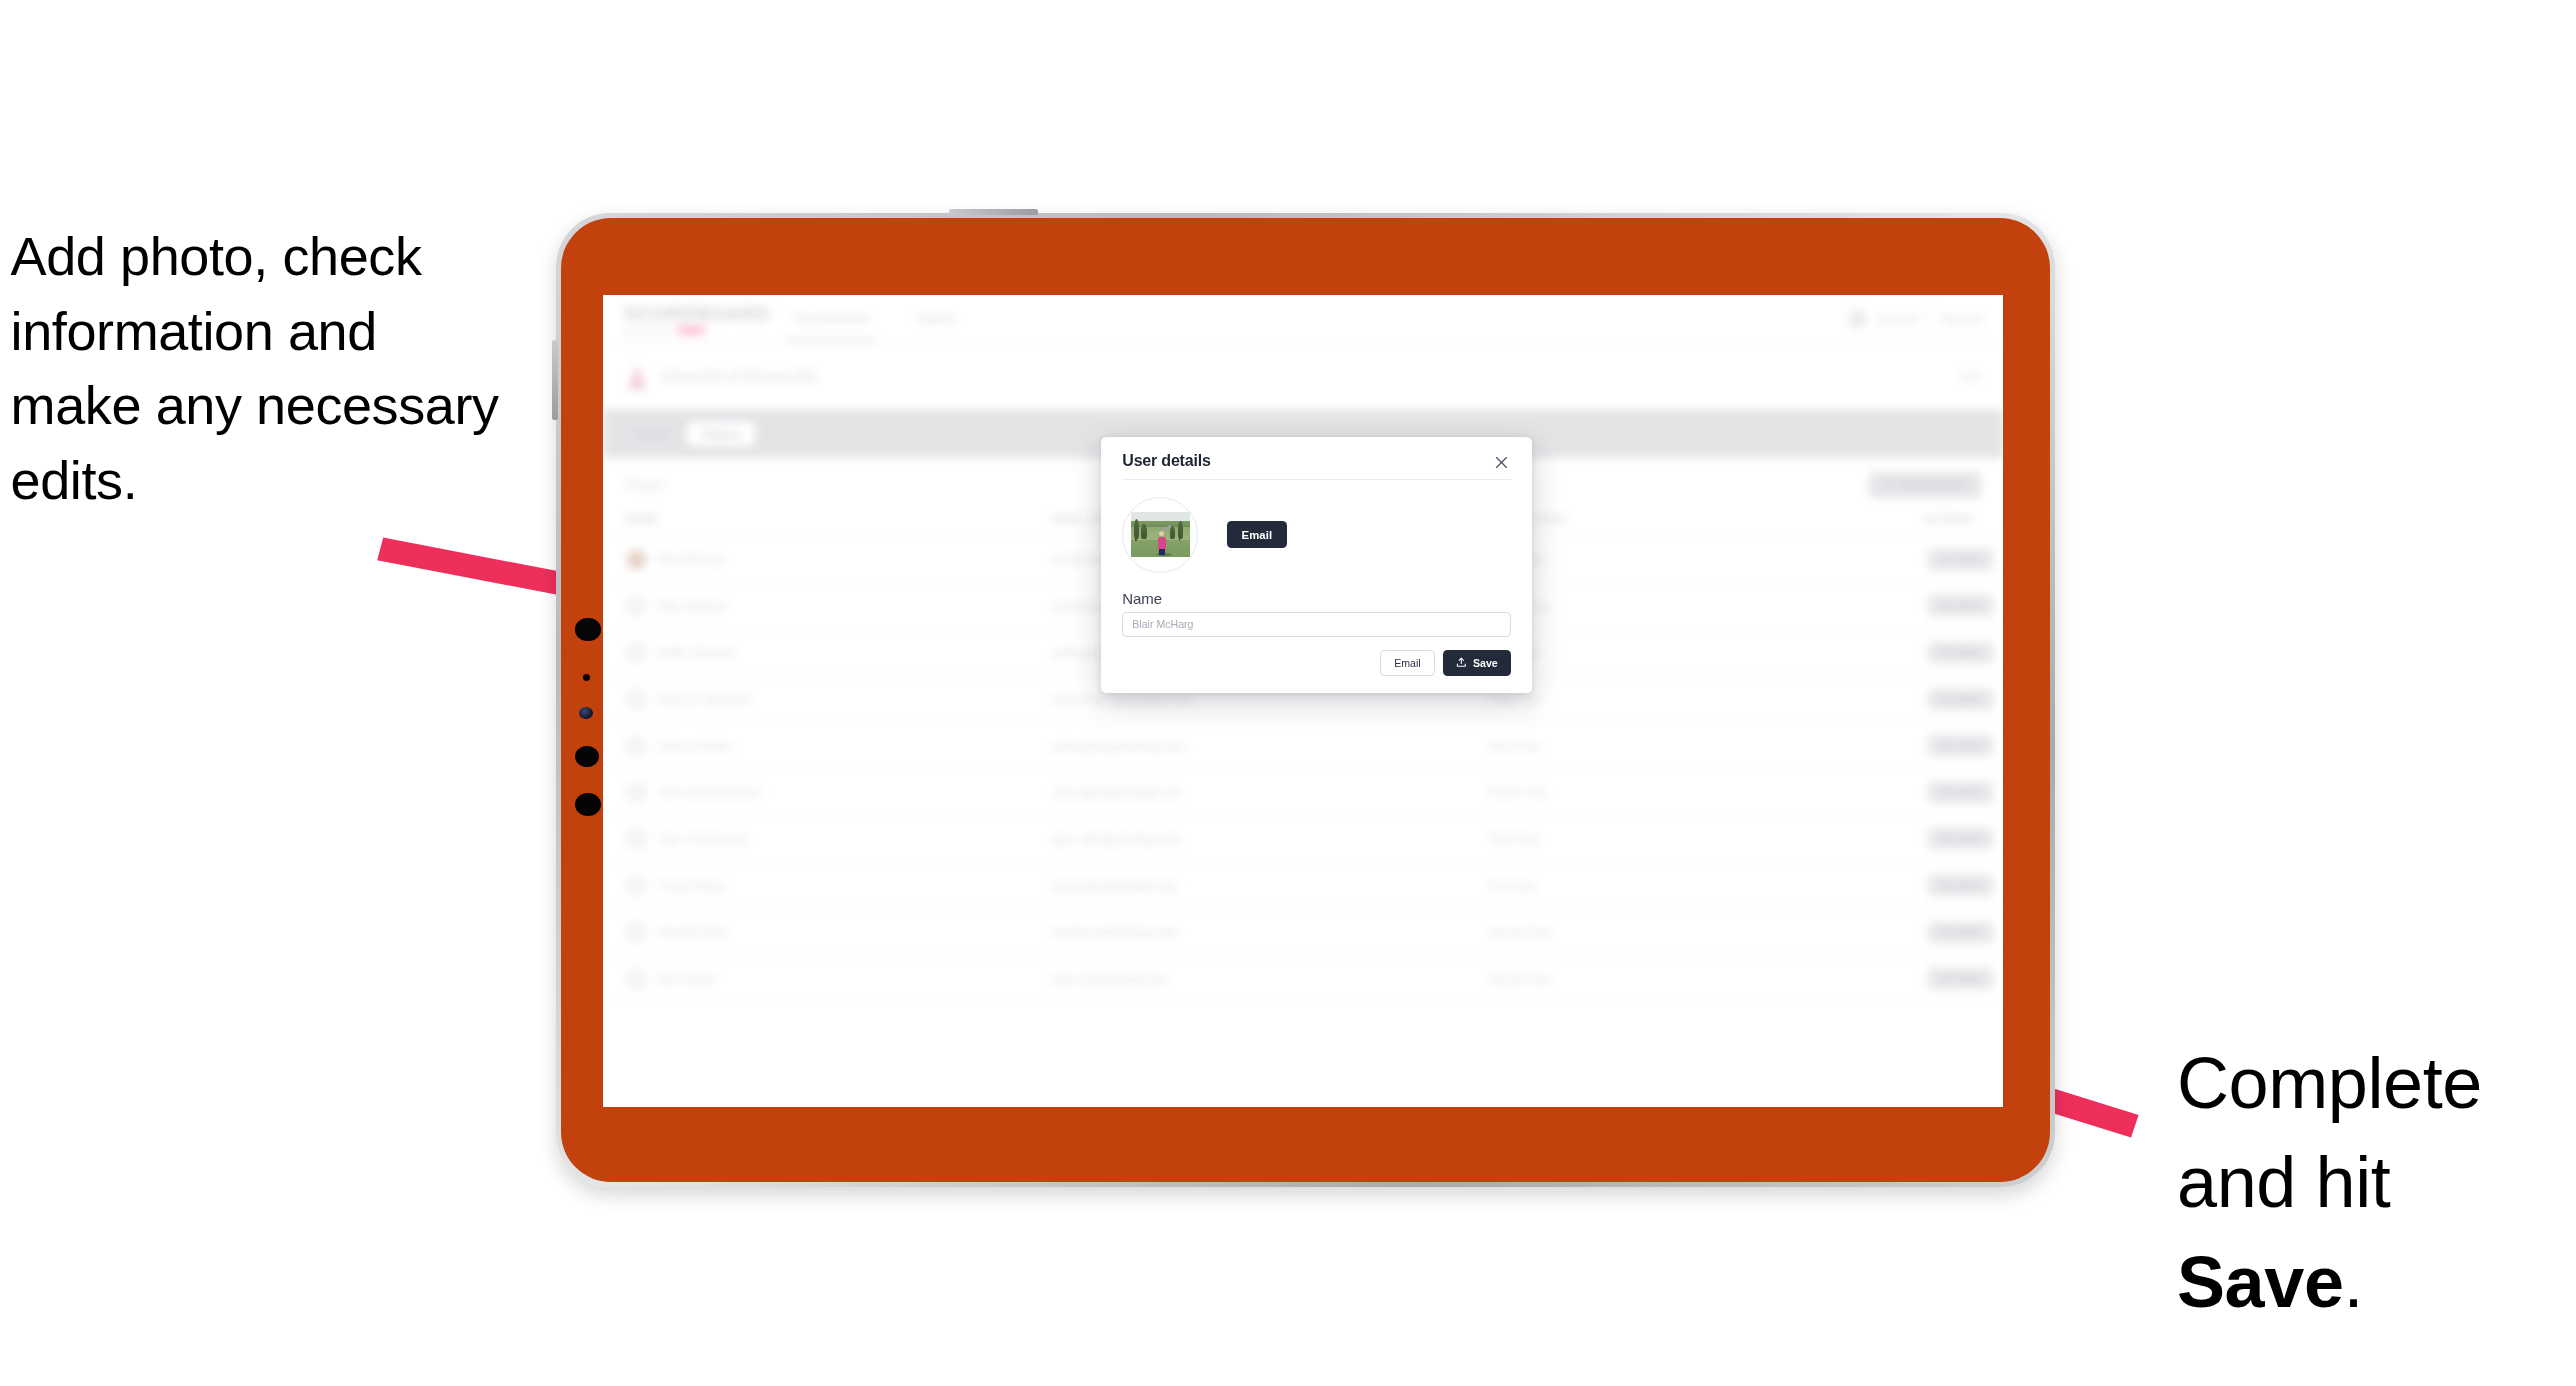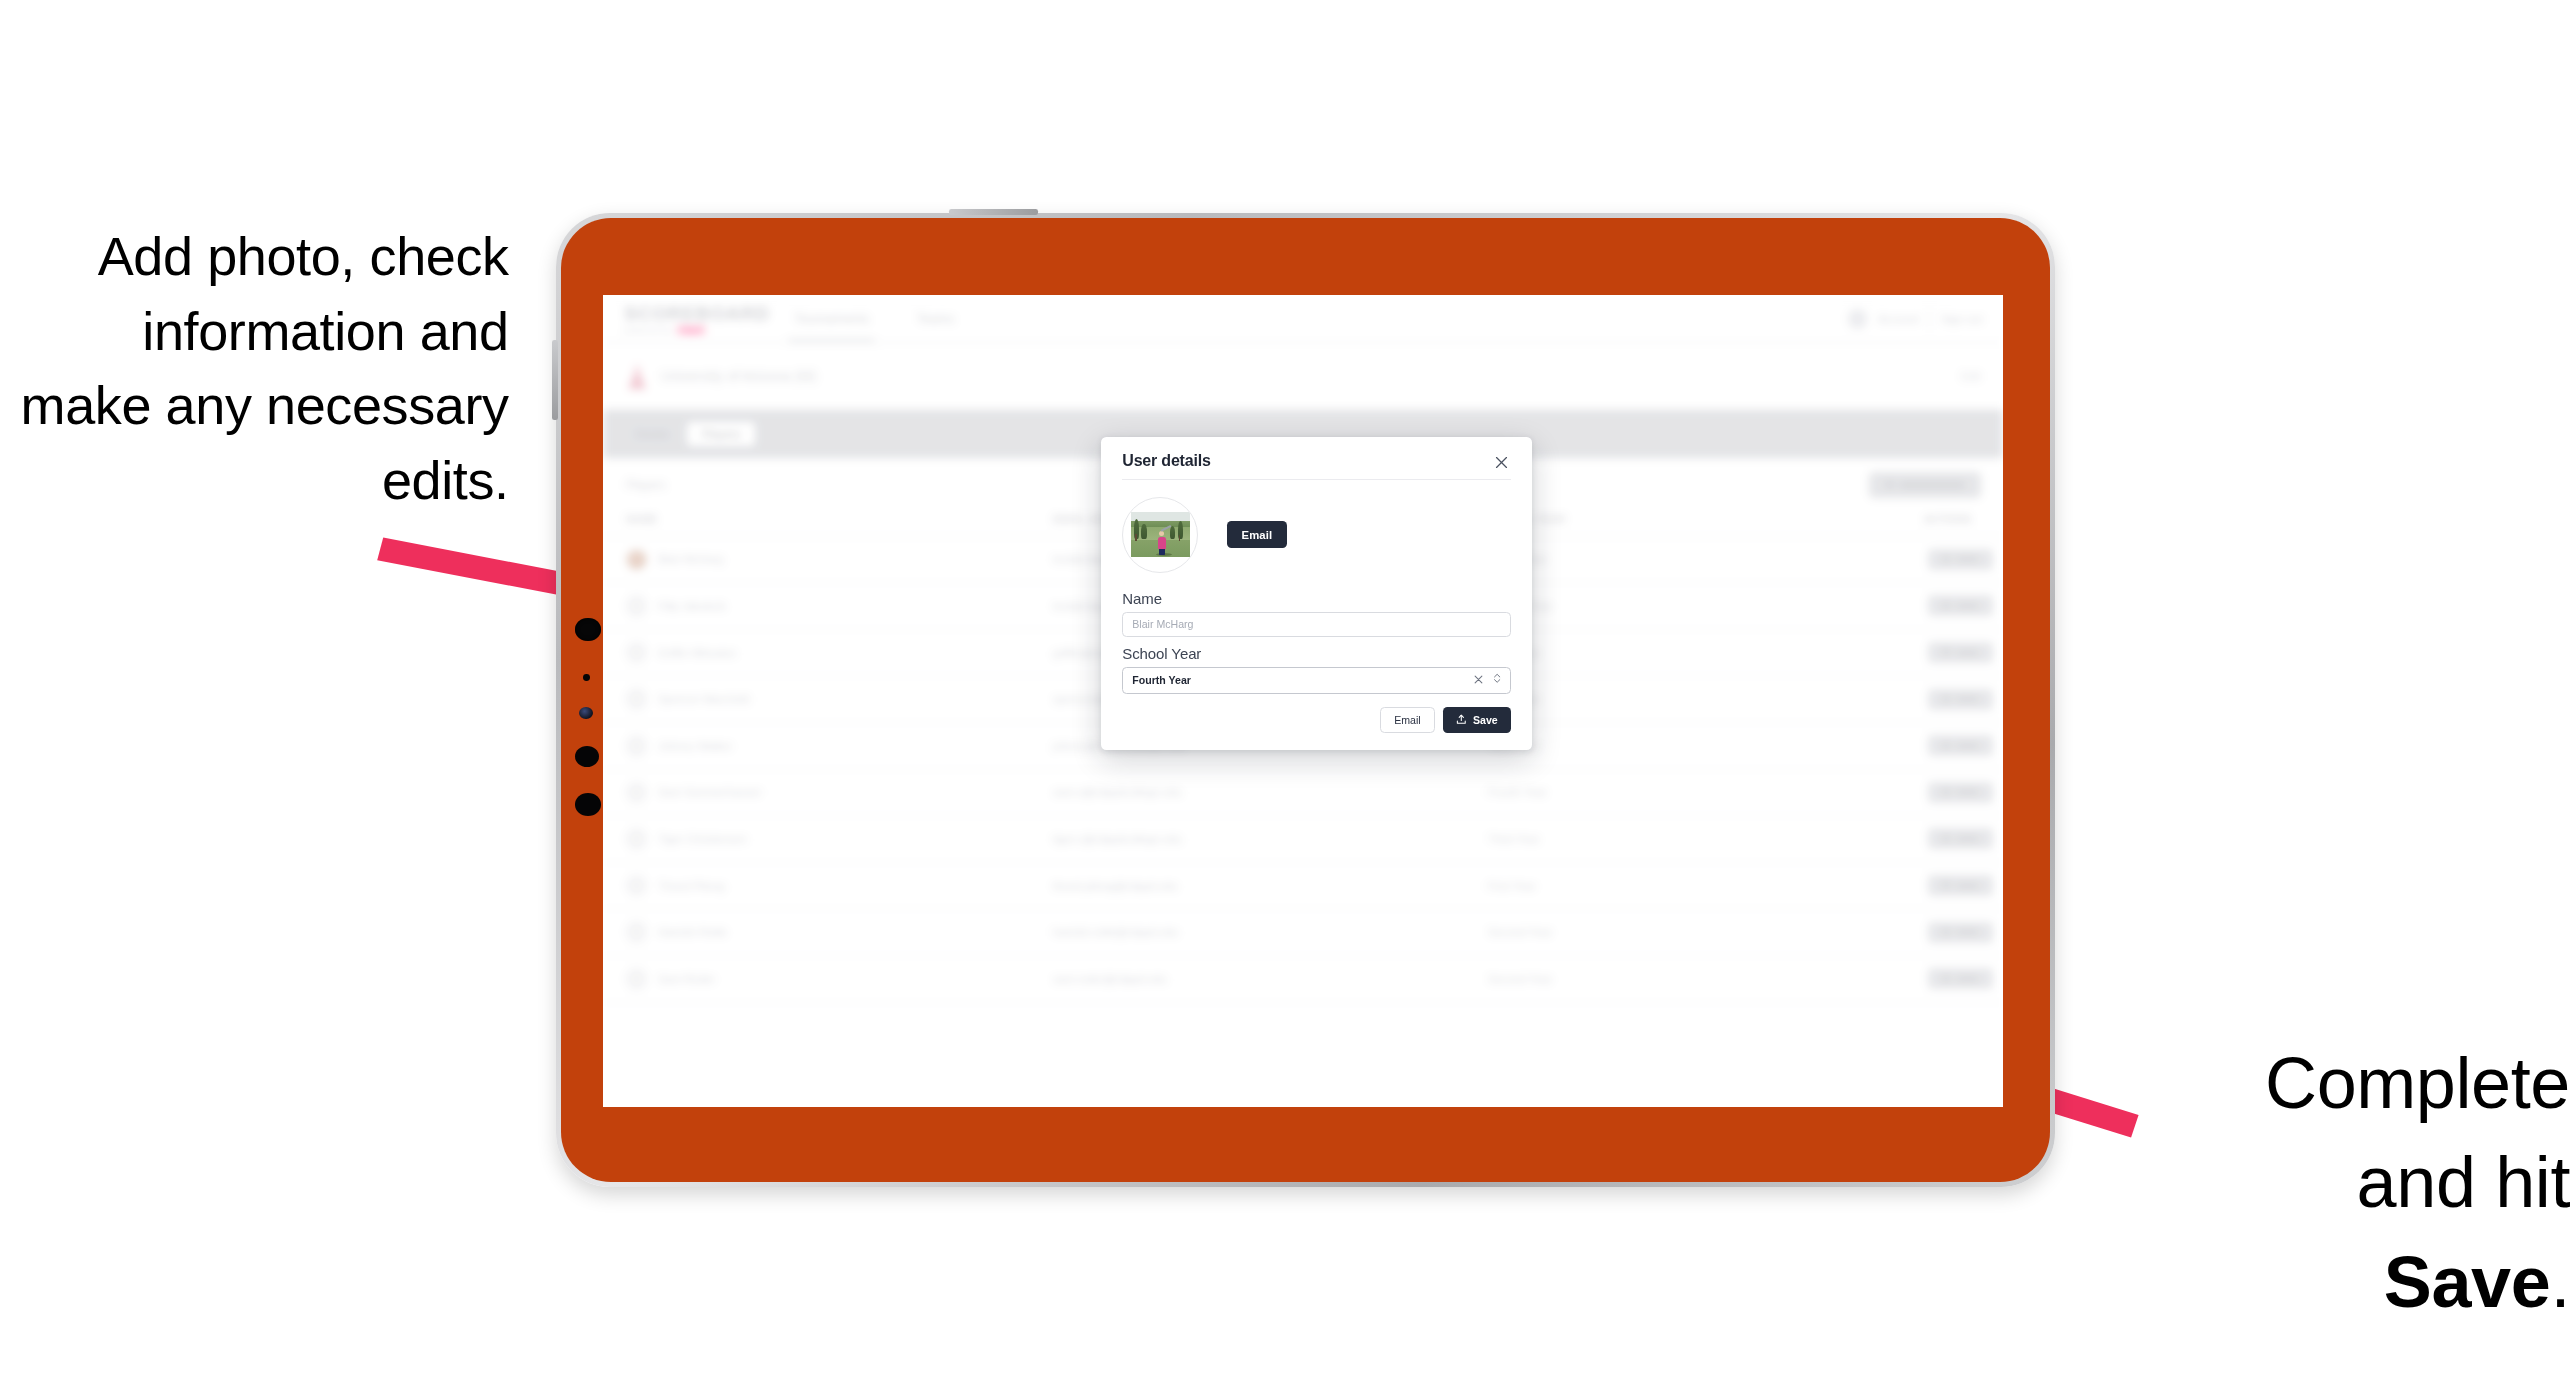--- a/index.html
+++ b/index.html
@@ -16,21 +16,20 @@
     -webkit-font-smoothing: antialiased;
   }
 
   
   .annotation {
     position: absolute;
     color: #000000;
     font-family: "Liberation Sans", sans-serif;
     font-weight: 400;
     letter-spacing: -0.4px;
-    text-align: right;
   }
   #annotation-left {
     left: 10.6px;
     top: 219px;
     width: 498px;
     font-size: 54px;
     line-height: 1.38;
   }
   #annotation-right {
     left: 2177px;
@@ -590,39 +589,20 @@
           <button id="upload-button">Email</button>
         </div>
 
         <div class="field-group">
           <label class="field-label">Name</label>
           <input class="field-input" type="text" placeholder="Blair McHarg" style="">
         </div>
 
 
 
-        <div class="field-group">
-          <label class="field-label">School Year</label>
-          <div id="school-year-select">
-            <span id="school-year-value">Fourth Year</span>
-            <span class="select-icons">
-              <span>
-                <svg width="9" height="9" viewBox="0 0 12 12" fill="none" stroke="currentColor" stroke-width="1.4" stroke-linecap="round">
-                  <path d="M1.5 1.5 L10.5 10.5 M10.5 1.5 L1.5 10.5"></path>
-                </svg>
-              </span>
-              <span>
-                <svg width="8.3" height="10.6" viewBox="0 0 11 14" fill="none" stroke="currentColor" stroke-width="1.3" stroke-linecap="round" stroke-linejoin="round">
-                  <path d="M2 5.2 L5.5 1.7 L9 5.2"></path>
-                  <path d="M2 8.8 L5.5 12.3 L9 8.8"></path>
-                </svg>
-              </span>
-            </span>
-          </div>
-        </div>
 
         <div class="modal-footer">
           <button id="cancel-button">Email</button>
           <button id="save-button">
             <span>
               <svg width="10.6" height="10.6" viewBox="0 0 14 14" fill="none" stroke="currentColor" stroke-width="1.4" stroke-linecap="round" stroke-linejoin="round">
                 <path d="M7 1.6 L7 8.6"></path>
                 <path d="M4.2 4.4 L7 1.6 L9.8 4.4"></path>
                 <path d="M1.8 9.3 L1.8 12.2 L12.2 12.2 L12.2 9.3"></path>
               </svg>

